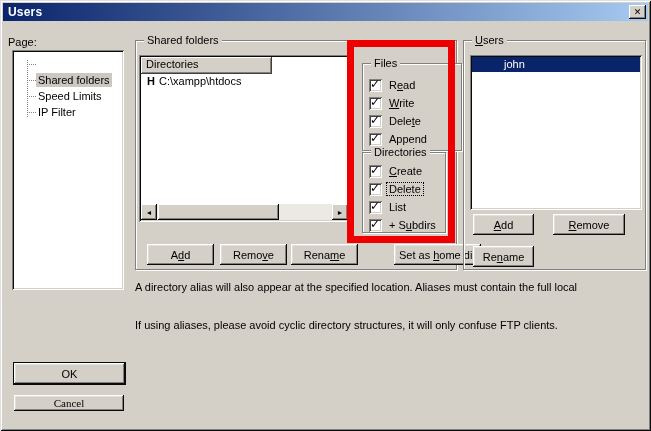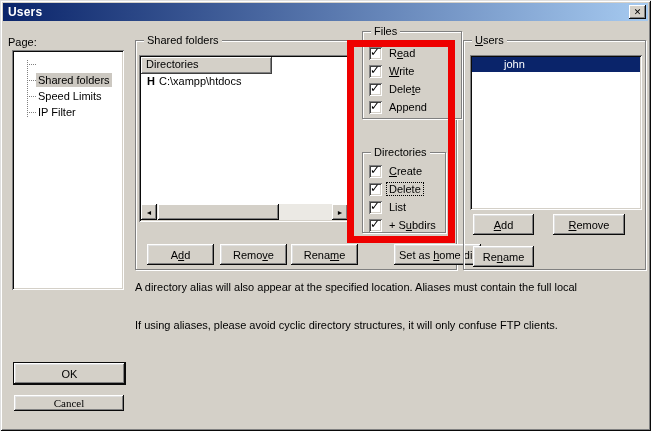--- a/index.html
+++ b/index.html
@@ -141,21 +141,21 @@
   <button class="btn" style="left:220px; top:244px; width:67px; height:21px;">
     <span><span>Remo</span><span class="mn-key">v</span><span>e</span></span>
   </button>
   <button class="btn" style="left:291px; top:244px; width:67px; height:21px;">
     <span><span>Rena</span><span class="mn-key">m</span><span>e</span></span>
   </button>
   <button class="btn" style="left:362px; top:244px; width:87px; height:21px;margin-left:32px;">
     <span><span>Set as </span><span class="mn-key">h</span><span>ome dir</span></span>
   </button>
 
-  <div class="group" style="left:362px; top:31px; width:100px; height:88px; background:#d4d0c8;">
+  <div class="group" style="left:362px; top:63px; width:100px; height:88px; background:#d4d0c8;">
     <div class="gtitle">Files</div>
     <div class="cbrow" style="left:6px; top:14px;">
       <span class="cbox">
           <span class="check">✓</span>
         </span>
       <span class="cblabel"><span>R</span><span class="mn-key">e</span><span>ad</span></span>
     </div>
     <div class="cbrow" style="left:6px; top:32px;">
       <span class="cbox">
           <span class="check">✓</span>

